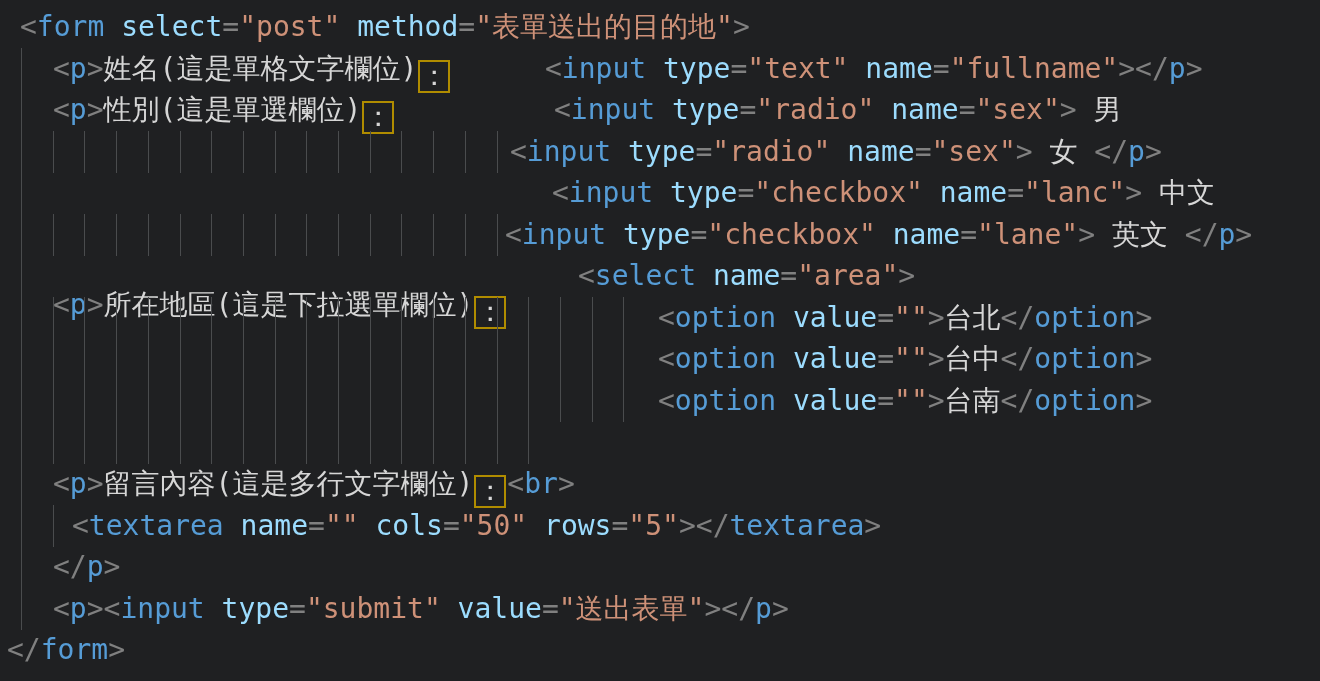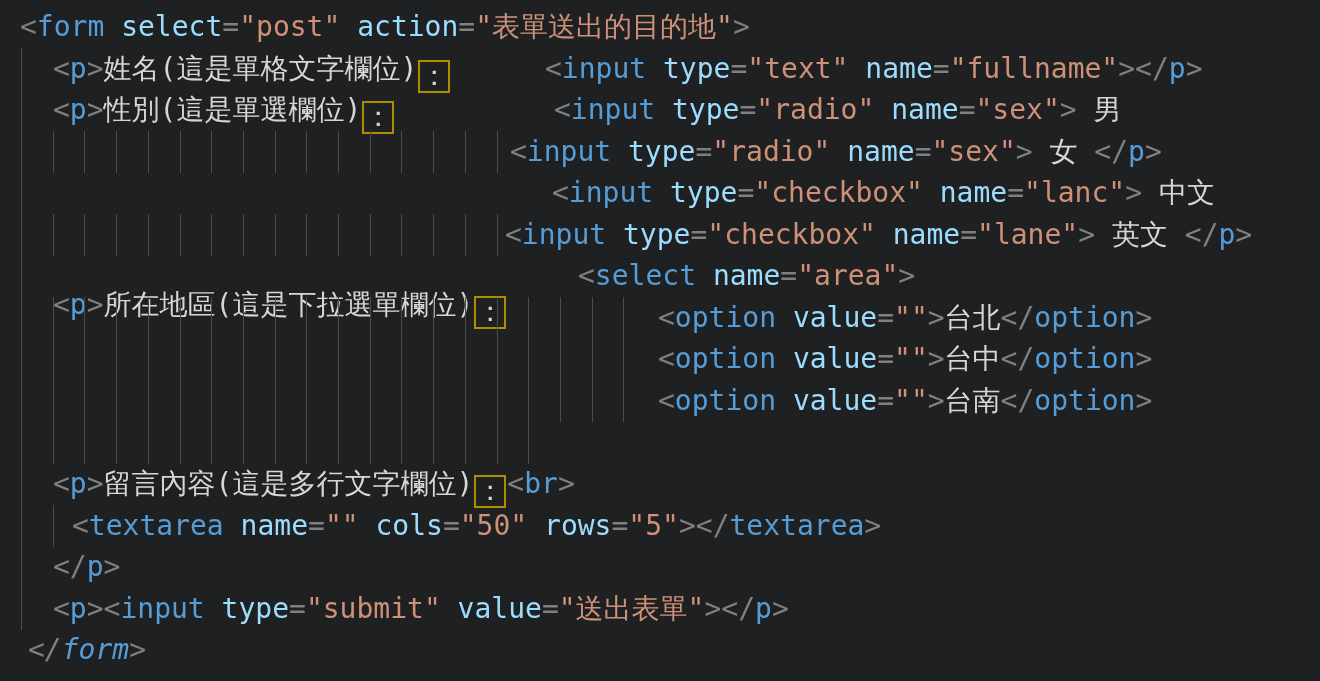--- a/index.html
+++ b/index.html
@@ -26,21 +26,21 @@
     color:var(--text,#d6d6d6);
     text-align:center;vertical-align:-7px;margin:0 1px;
   }
 </style>
 </head>
 <body>
 
 <div id="screen">
   <div id="code">
       <div class="code-line" style="top: 6px;">
-        <span class="seg" style="left: 20px;"><span class="tk-p">&lt;</span><span class="tk-t">form</span><span class="tk-x"> </span><span class="tk-a">select</span><span class="tk-p">=</span><span class="tk-s">"post"</span><span class="tk-x"> </span><span class="tk-a">action</span><span class="tk-p">=</span><span class="tk-s">"表單送出的目的地"</span><span class="tk-p">&gt;</span></span>
+        <span class="seg" style="left: 20px;"><span class="tk-p">&lt;</span><span class="tk-t">form</span><span class="tk-x"> </span><span class="tk-a">select</span><span class="tk-p">=</span><span class="tk-s">"post"</span><span class="tk-x"> </span><span class="tk-a">method</span><span class="tk-p">=</span><span class="tk-s">"表單送出的目的地"</span><span class="tk-p">&gt;</span></span>
       </div>
       <div class="code-line" style="top: 47.55px;">
         <div class="indent-guide" style="left: 21px;"></div>
         <span class="seg" style="left: 53px;"><span class="tk-p">&lt;</span><span class="tk-t">p</span><span class="tk-p">&gt;</span><span class="tk-x">姓名(這是單格文字欄位)</span><span class="tk-b">：</span></span>
         <span class="seg" style="left: 545px;"><span class="tk-p">&lt;</span><span class="tk-t">input</span><span class="tk-x"> </span><span class="tk-a">type</span><span class="tk-p">=</span><span class="tk-s">"text"</span><span class="tk-x"> </span><span class="tk-a">name</span><span class="tk-p">=</span><span class="tk-s">"fullname"</span><span class="tk-p">&gt;&lt;/</span><span class="tk-t">p</span><span class="tk-p">&gt;</span></span>
       </div>
       <div class="code-line" style="top: 89.1px;">
         <div class="indent-guide" style="left: 21px;"></div>
         <span class="seg" style="left: 53px;"><span class="tk-p">&lt;</span><span class="tk-t">p</span><span class="tk-p">&gt;</span><span class="tk-x">性別(這是單選欄位)</span><span class="tk-b">：</span></span>
         <span class="seg" style="left: 554px;"><span class="tk-p">&lt;</span><span class="tk-t">input</span><span class="tk-x"> </span><span class="tk-a">type</span><span class="tk-p">=</span><span class="tk-s">"radio"</span><span class="tk-x"> </span><span class="tk-a">name</span><span class="tk-p">=</span><span class="tk-s">"sex"</span><span class="tk-p">&gt;</span><span class="tk-x"> 男</span></span>
@@ -191,16 +191,16 @@
       </div>
       <div class="code-line" style="top: 546.15px;">
         <div class="indent-guide" style="left: 21px;"></div>
         <span class="seg" style="left: 53px;"><span class="tk-p">&lt;/</span><span class="tk-t">p</span><span class="tk-p">&gt;</span></span>
       </div>
       <div class="code-line" style="top: 587.7px;">
         <div class="indent-guide" style="left: 21px;"></div>
         <span class="seg" style="left: 53px;"><span class="tk-p">&lt;</span><span class="tk-t">p</span><span class="tk-p">&gt;&lt;</span><span class="tk-t">input</span><span class="tk-x"> </span><span class="tk-a">type</span><span class="tk-p">=</span><span class="tk-s">"submit"</span><span class="tk-x"> </span><span class="tk-a">value</span><span class="tk-p">=</span><span class="tk-s">"送出表單"</span><span class="tk-p">&gt;&lt;/</span><span class="tk-t">p</span><span class="tk-p">&gt;</span></span>
       </div>
       <div class="code-line" style="top: 629.25px;">
-        <span class="seg" style="left: 28px; font-style: italic;"><span class="tk-p">&lt;/</span><span class="tk-t">form</span><span class="tk-p">&gt;</span></span>
+        <span class="seg" style="left: 7px;"><span class="tk-p">&lt;/</span><span class="tk-t">form</span><span class="tk-p">&gt;</span></span>
       </div>
     </div>
 </div>
 
 </body></html>

